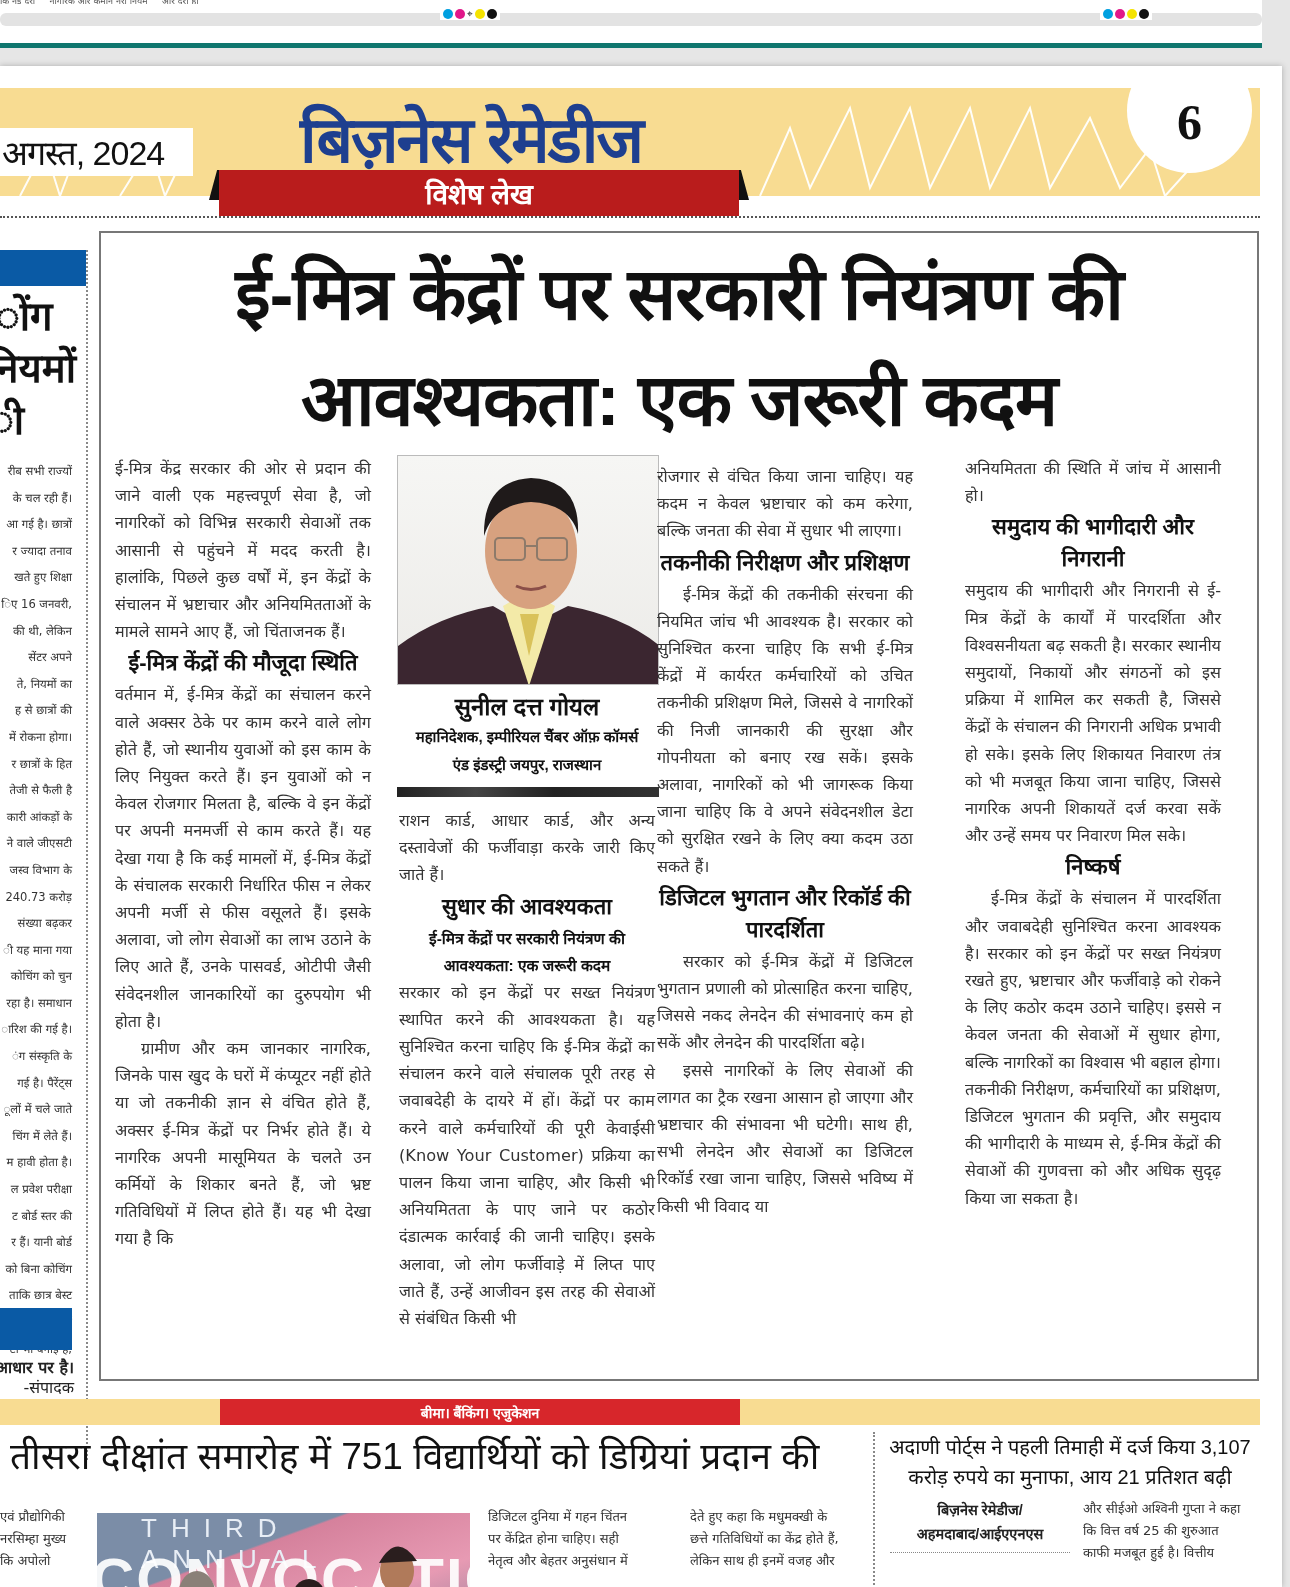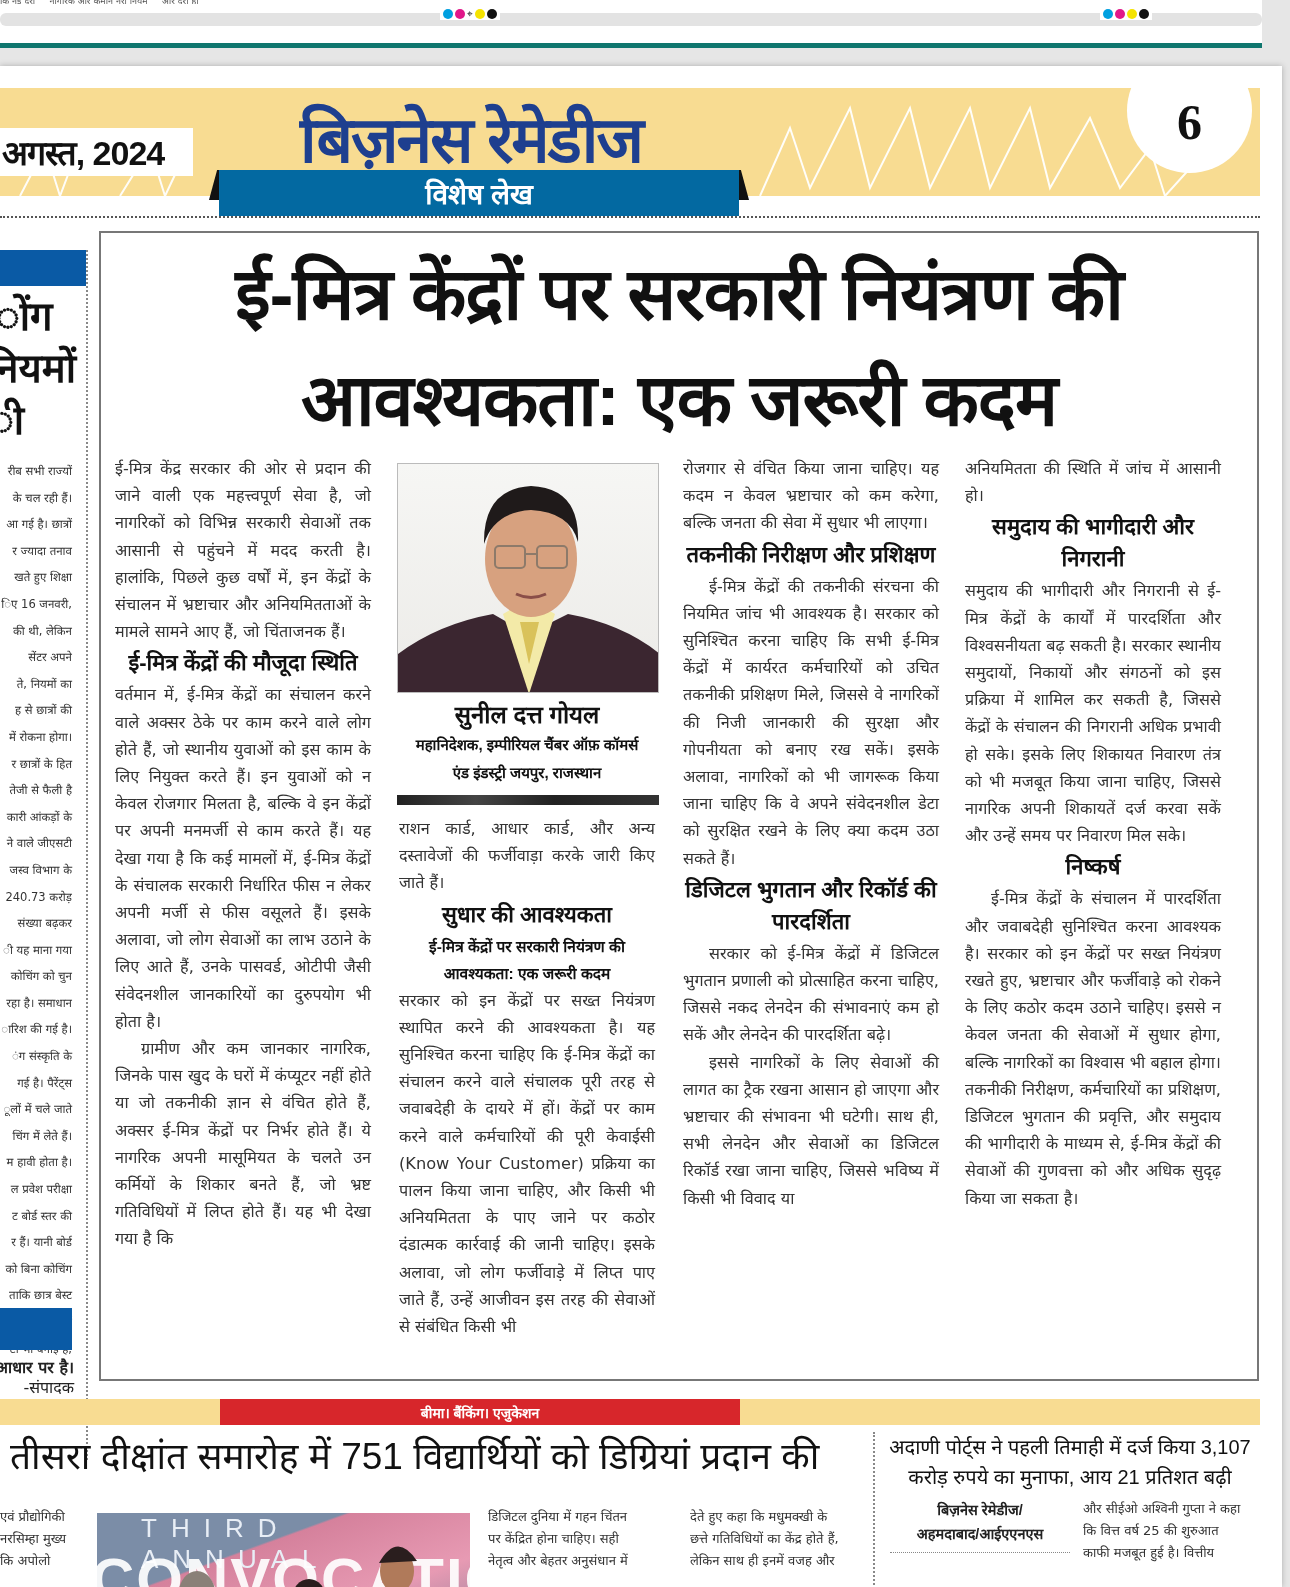--- a/index.html
+++ b/index.html
@@ -13,24 +13,24 @@
   .reg-marks { position: absolute; top: 8px; display: flex; gap: 2px; background: #fff; padding: 1px 3px; }
   .dot { width: 10px; height: 10px; border-radius: 50%; display: inline-block; }
 
   
   .page { position: absolute; left: 0; top: 66px; width: 1282px; height: 1521px; background: #fff; box-shadow: 0 0 6px rgba(0,0,0,.25); overflow: hidden; }
 
   
   .masthead { position: absolute; left: 0; top: 22px; width: 1260px; height: 108px; background: #f8dc92; overflow: hidden; }
   .mast-zig { position: absolute; left: 0; top: 0; width: 1260px; height: 108px; }
   .date-box { position: absolute; left: 0; top: 40px; width: 193px; height: 48px; background: #fff; display: flex; align-items: center; padding-left: 2px; }
-  .date-text { font-family: "Liberation Sans", sans-serif; font-weight: bold; font-size: 34px; color: #111; letter-spacing: -1px; }
+  .date-text { font-family: "Liberation Sans", sans-serif; font-weight: normal; font-size: 34px; color: #111; letter-spacing: -1px; }
   .brand { position: absolute; left: 300px; top: 6px; font-family: "Liberation Sans", sans-serif; font-weight: bold; font-size: 64px; color: #1e3f8f; letter-spacing: -2px; }
   .ribbon-back { position: absolute; left: 209px; top: 104px; width: 540px; height: 30px; background: #111; clip-path: polygon(0 100%, 1.5% 0, 98.5% 0, 100% 100%); }
-  .ribbon { position: absolute; left: 219px; top: 104px; width: 520px; height: 46px; background: #0369a1; display: flex; align-items: center; justify-content: center; }
+  .ribbon { position: absolute; left: 219px; top: 104px; width: 520px; height: 46px; background: #b91c1c; display: flex; align-items: center; justify-content: center; }
   .ribbon-text { font-family: "Liberation Sans", sans-serif; font-weight: bold; font-size: 28px; color: #fff; }
   .page-circle { position: absolute; left: 1127px; top: -40px; width: 125px; height: 125px; border-radius: 50%; background: #fff; display: flex; align-items: flex-end; justify-content: center; padding-bottom: 22px; }
   .page-num { font-family: "Liberation Serif", serif; font-weight: bold; font-size: 50px; color: #111; }
 
   .dotted-rule { position: absolute; left: 0; width: 1260px; border-top: 2px dotted #555; }
 
   
   .side { position: absolute; left: 0; top: 184px; width: 86px; height: 1210px; overflow: hidden; }
   .side-bar-blue { position: absolute; left: 0; width: 86px; background: #0a5aa5; }
   .side-head { position: absolute; left: 0; top: 40px; font-family: "Liberation Sans", sans-serif; font-weight: bold; font-size: 40px; line-height: 52px; color: #111; white-space: nowrap; }
@@ -40,22 +40,22 @@
 
   
   .frame { position: absolute; left: 99px; top: 165px; width: 1160px; height: 1150px; border: 2px solid #777; background: #fff; }
   .headline { position: absolute; left: 0; top: 8px; width: 1156px; text-align: center; font-family: "Liberation Sans", sans-serif; font-weight: bold; font-size: 72px; line-height: 106px; color: #111; letter-spacing: -1px; }
   .col { position: absolute; top: 222px; width: 256px; font-size: 16.2px; line-height: 27.2px; text-align: justify; color: #333; }
   .col p { margin: 0; }
   .col p.ind { text-indent: 26px; }
   .col h3 { font-family: "Liberation Sans", sans-serif; font-weight: bold; font-size: 22px; line-height: 32px; text-align: center; color: #111; margin: 2px 0 2px; }
   .col h4 { font-family: "Liberation Sans", sans-serif; font-weight: bold; font-size: 15.5px; line-height: 27px; text-align: center; color: #111; }
   .c1 { left: 14px; }
-  .c2 { left: 298px; margin-top: 8px; }
-  .c3 { left: 582px; }
+  .c2 { left: 298px; }
+  .c3 { left: 556px; margin-top: 8px; }
   .c4 { left: 864px; }
 
   .photo { position: relative; width: 262px; height: 230px; border: 1px solid #bbb; background: linear-gradient(#f6f6f4, #ecebe8); overflow: hidden; margin-left: -2px; }
   .caption-box { width: 268px; margin-left: -6px; padding: 6px 0 8px; text-align: center; background: #fff; }
   .caption-name { font-family: "Liberation Sans", sans-serif; font-weight: bold; font-size: 24px; line-height: 32px; color: #111; }
   .caption-title { font-family: "Liberation Sans", sans-serif; font-weight: bold; font-size: 15px; line-height: 28px; color: #111; white-space: nowrap; }
   .caption-rule { width: 262px; height: 10px; margin-left: -2px; background: linear-gradient(90deg,#222,#444 30%,#222 60%,#333); margin-bottom: 10px; }
 
   
   .low-band { position: absolute; left: 0; top: 1333px; width: 1260px; height: 26px; background: #f8dc92; }

